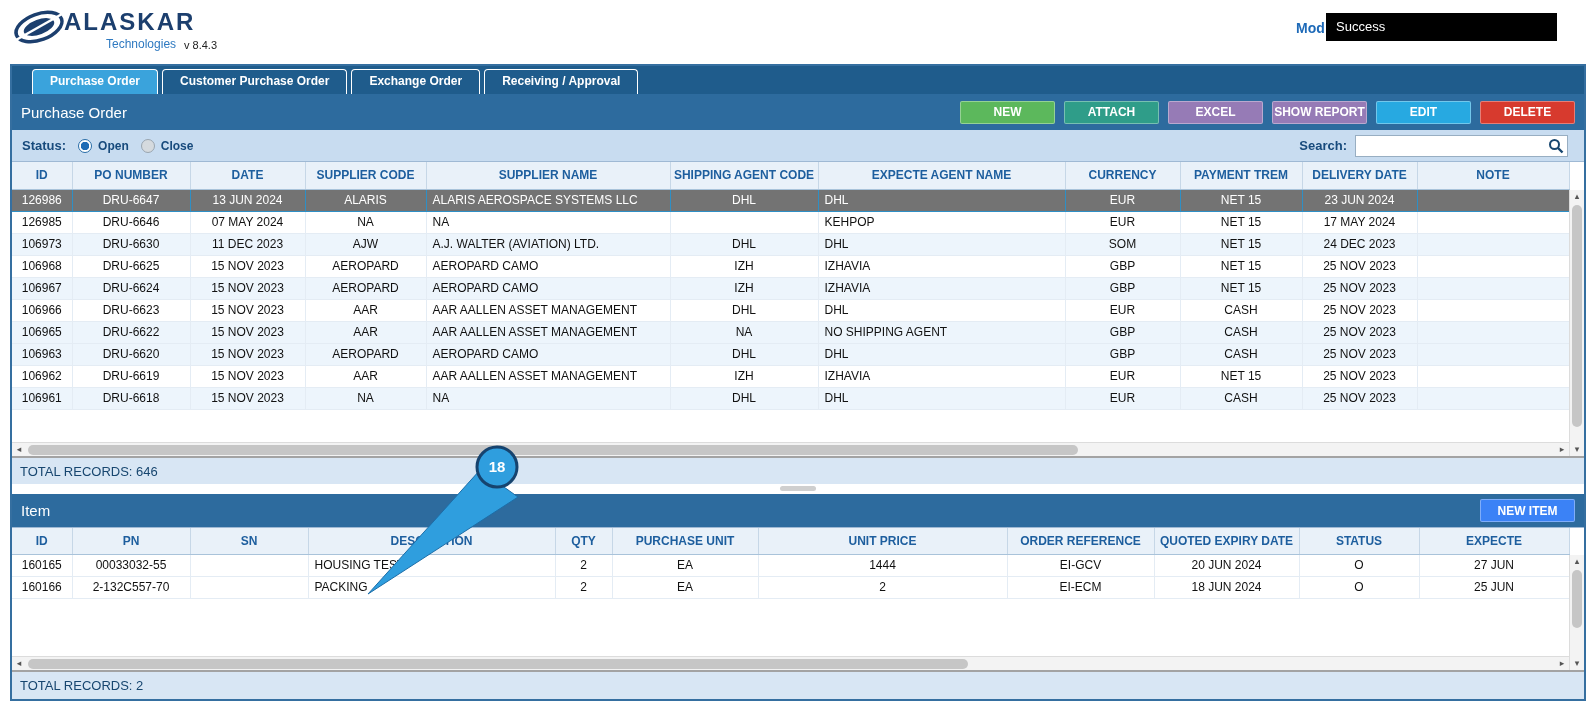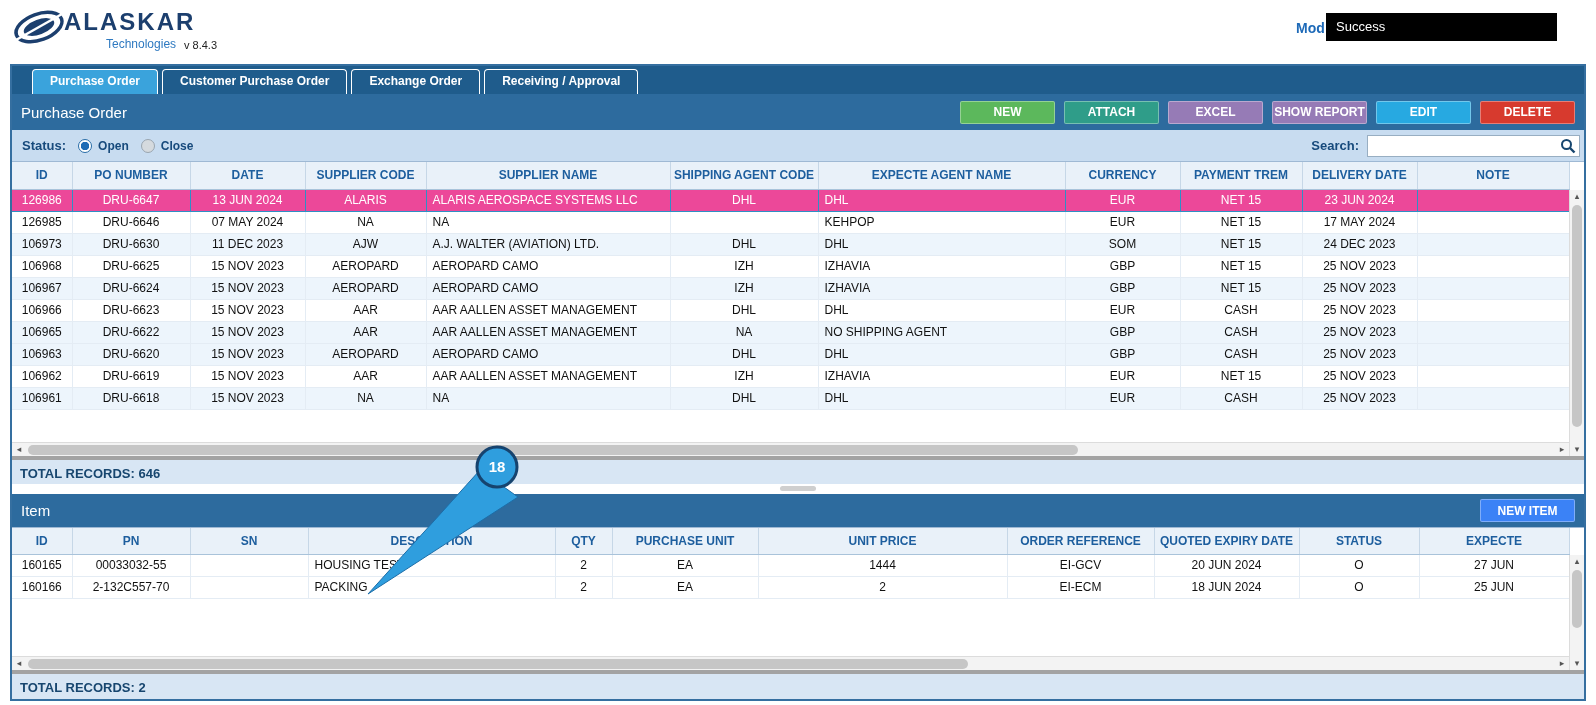--- a/index.html
+++ b/index.html
@@ -28,54 +28,54 @@
     font-size:12px;font-weight:bold;font-family:inherit;cursor:pointer;padding:0 1px;white-space:nowrap;}
   .new-item{margin-left:auto;background:#3b82f6;}
   
   .status-row{height:31px;background:#c8dcf0;display:flex;align-items:center;padding:10px 10px;gap:12px;position:relative;}
   .flabel{color:#174a7c;font-size:13px;font-weight:bold;}
   .radio-wrap{display:flex;align-items:center;gap:6px;cursor:pointer;}
   .radio{width:14px;height:14px;border-radius:50%;}
   .radio.on{border:1px solid #2a6ea8;background:radial-gradient(circle,#1f6cb5 0 4px,#fff 4.5px);}
   .radio.off{border:1px solid #9aa5af;background:#d5dade;}
   .rlbl{color:#174a7c;font-size:12px;font-weight:bold;}
-  .search-area{position:absolute;right:4px;top:0;height:31px;display:flex;align-items:center;gap:8px;}
+  .search-area{position:absolute;right:16px;top:0;height:31px;display:flex;align-items:center;gap:8px;}
   .search-box{width:213px;height:22px;background:#fff;border:1px solid #98aec2;display:flex;align-items:center;}
   .search-box input{flex:1;min-width:0;border:none;outline:none;height:100%;padding:0 6px;font-size:12px;font-family:inherit;}
   .search-icon{margin-right:3px;flex:0 0 auto;}
   
   .tablewrap{position:relative;border-top:1px solid #9fb9d4;background:#fff;}
   .tablewrap.po{height:295px;}
   .tablewrap.item{height:143px;}
   table.grid{border-collapse:collapse;table-layout:fixed;width:1557px;}
   table.grid thead th{height:27px;background:#e9f1f9;color:#1d5e9e;font-size:12px;
     border-right:1px solid #c6d7e7;border-bottom:1px solid #a9c3da;white-space:nowrap;overflow:hidden;}
   #item-table thead th{height:26px;}
   table.grid tbody td{height:22px;font-size:12px;color:#111;text-align:center;
     border-right:1px solid #e4ecf4;border-bottom:1px solid #e4ecf4;
     white-space:nowrap;overflow:hidden;padding:0 4px;}
   table.grid tbody tr.alt{background:#edf5fc;}
-  table.grid tbody tr.selected{background:#ec4899;}
+  table.grid tbody tr.selected{background:#737373;}
   table.grid tbody tr.selected td{color:#fff;border-color:#2e8fc5;}
   #po-table td:nth-child(5),#po-table td:nth-child(7){text-align:left;padding-left:6px;}
   #item-table td:nth-child(4){text-align:left;padding-left:6px;}
   
   .hscroll{position:absolute;left:0;right:15px;bottom:0;height:14px;background:#f3f3f3;border-top:1px solid #dcdcdc;}
   .sarrow{position:absolute;top:0;width:14px;height:13px;line-height:13px;text-align:center;font-size:9px;color:#555;cursor:pointer;}
   .sarrow.left{left:0}.sarrow.right{right:0}
   .hthumb{position:absolute;top:2px;height:10px;background:#c6c6c6;border-radius:5px;cursor:pointer;}
   .vscroll{position:absolute;right:0;width:15px;background:#f3f3f3;border-left:1px solid #dcdcdc;}
   .vscroll.po{top:28px;bottom:0;}
   .vscroll.item{top:27px;bottom:0;}
   .varrow{position:absolute;left:0;width:14px;height:13px;line-height:13px;text-align:center;font-size:9px;color:#555;cursor:pointer;}
   .varrow.up{top:0}.varrow.down{bottom:0}
   .vthumb{position:absolute;left:2px;width:10px;background:#c6c6c6;border-radius:5px;cursor:pointer;}
   
-  .total-bar{height:28px;background:#d8e6f4;color:#17466f;font-size:13px;font-weight:bold;
-    line-height:27px;padding-left:8px;border-top:4px solid #a3a3a3;}
+  .total-bar{height:28px;background:#d8e6f4;color:#17466f;font-size:13px;font-weight:normal;
+    line-height:27px;padding-left:8px;border-top:2px solid #a3a3a3;}
   .total-bar.bottom{height:29px;line-height:28px;}
   .splitter{height:10px;background:#fff;position:relative;cursor:row-resize;}
   .grip{position:absolute;left:50%;top:2px;width:36px;height:5px;margin-left:-18px;background:#cfcfcf;border-radius:3px;}
   
   .callout{position:absolute;left:340px;top:440px;z-index:50;pointer-events:none;}
 </style>
 </head>
 <body>
 
 <div class="app-header">

